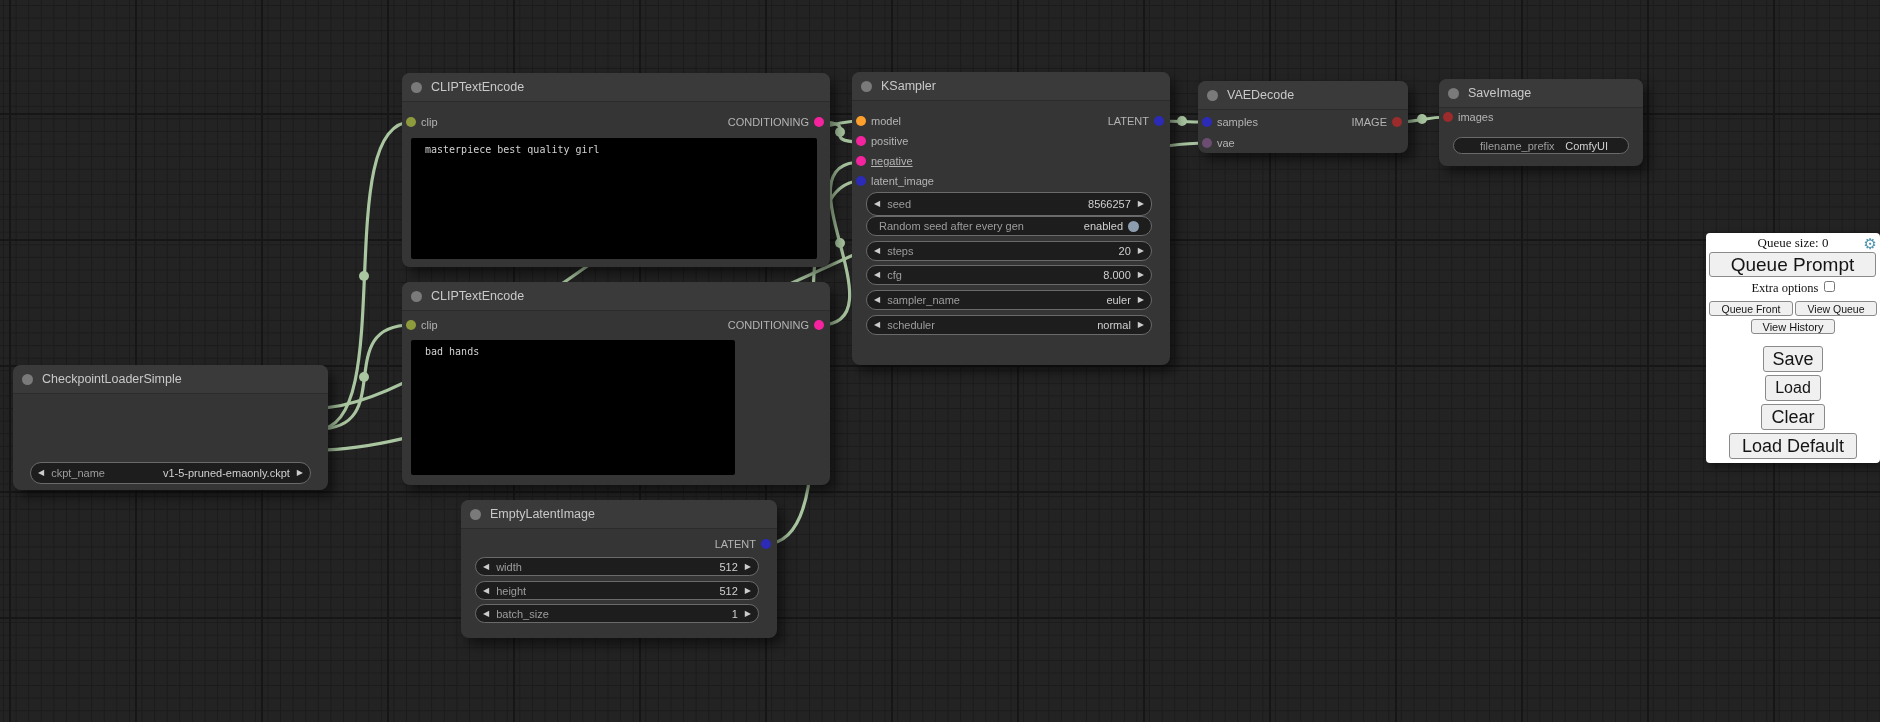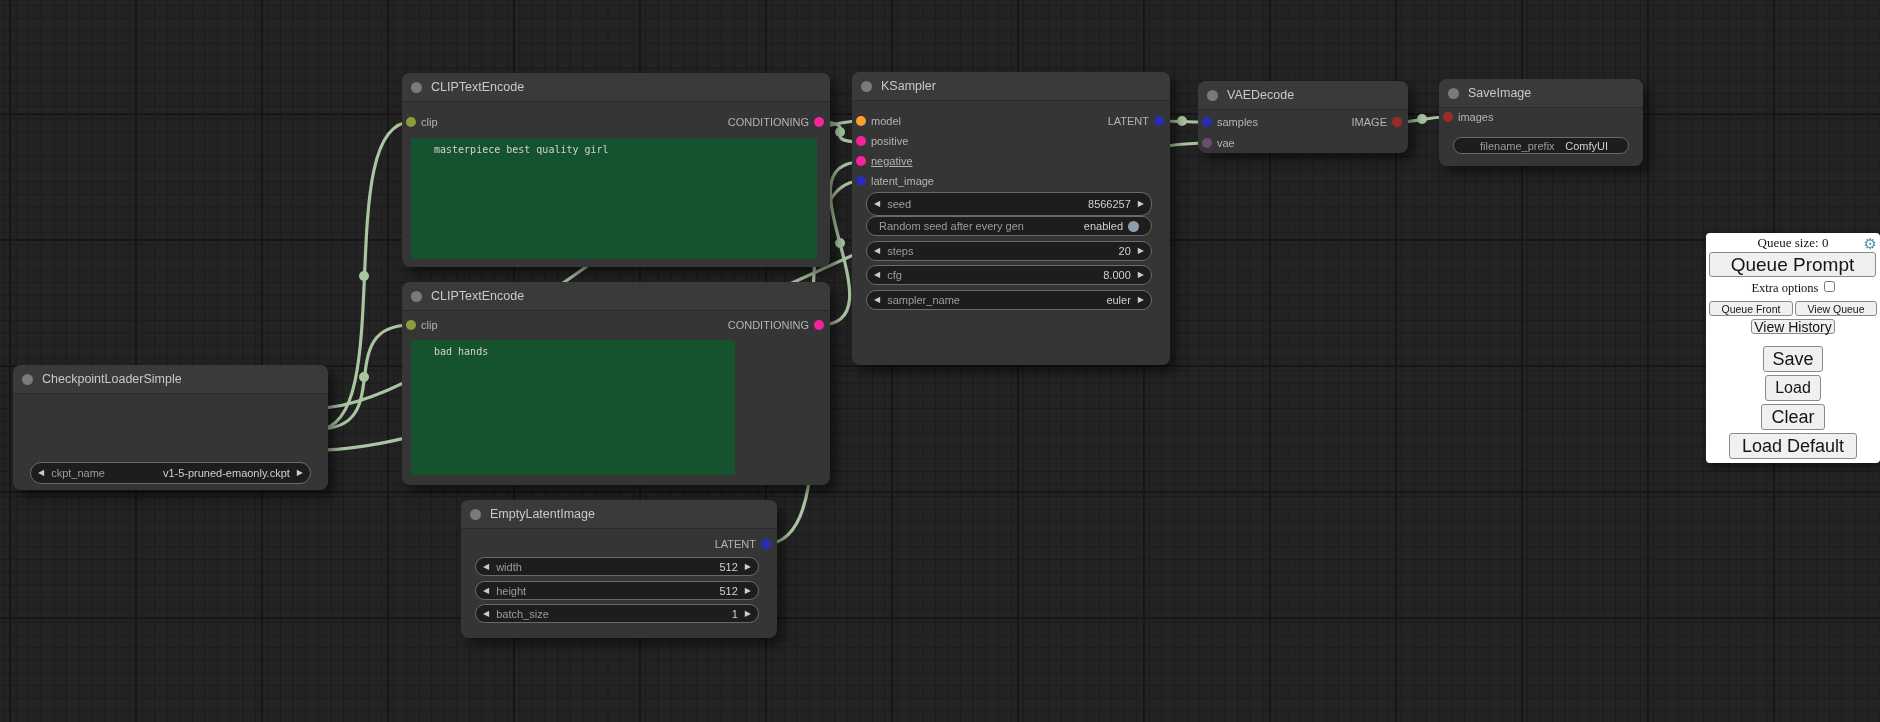--- a/index.html
+++ b/index.html
@@ -35,40 +35,40 @@
   .widget{position:absolute;box-sizing:border-box;background:#1d1d1d;border:1px solid #6a6a6a;
           border-radius:11px;font-size:11px;display:flex;align-items:center;overflow:hidden;}
   .warrow{flex:0 0 auto;color:#cccccc;font-size:8px;padding:0 7px;line-height:1;}
   .warrow.left::before{content:"◀";}
   .warrow.right::before{content:"▶";}
   .wlabel{flex:0 0 auto;color:#9d9d9d;}
   .wvalue{flex:1 1 auto;text-align:right;color:#d0d0d0;}
   .widget.noarrows{padding:0 12px;}
   .toggle{flex:0 0 auto;width:11px;height:11px;border-radius:50%;background:var(--toggle);
           margin-left:5px;}
-  .ntext{position:absolute;box-sizing:border-box;background:#14532d;border:none;outline:none;
+  .ntext{position:absolute;box-sizing:border-box;background:#000000;border:none;outline:none;
          color:#d2d2d2;font:10px/1.5 "DejaVu Sans Mono",monospace;resize:none;
-         padding:4px 23px;border-radius:2px;}
+         padding:4px 14px;border-radius:2px;}
   
   #menu{position:absolute;z-index:3;left:1706px;top:233px;width:174px;height:230px;
         background:#ffffff;border-radius:4px;box-shadow:3px 4px 10px rgba(0,0,0,.45);
         font-family:"Liberation Serif",serif;color:#111;}
   .mrow{position:absolute;left:0;right:0;text-align:center;}
   .qsize{top:2px;font-size:13px;}
   .gear{position:absolute;right:3px;top:0px;font-size:15px;color:var(--accent-gear);cursor:pointer;
         font-family:"DejaVu Sans",sans-serif;}
   .mbtn{position:absolute;box-sizing:border-box;background:#f0f0f0;border:1px solid #8a8a8a;
         border-radius:3px;font-family:"Liberation Sans",sans-serif;color:#151515;
         display:flex;align-items:center;justify-content:center;cursor:pointer;}
   #btn-queue-prompt{left:3px;right:4px;top:19px;height:25px;font-size:19px;}
   .extra{top:48px;font-size:12.5px;}
   .extra input{width:11px;height:11px;margin:0 0 -2px 5px;}
   #btn-queue-front{left:3px;width:84px;top:68px;height:15px;font-size:10.5px;}
   #btn-view-queue{left:89px;right:3px;top:68px;height:15px;font-size:10.5px;}
-  #btn-view-history{left:45px;width:84px;top:86px;height:15px;font-size:14px;}
+  #btn-view-history{left:45px;width:84px;top:86px;height:15px;font-size:11px;}
   #btn-save{left:57px;width:60px;top:113px;height:26px;font-size:18px;}
   #btn-load{left:59px;width:56px;top:142px;height:26px;font-size:16px;}
   #btn-clear{left:55px;width:64px;top:171px;height:26px;font-size:18px;}
   #btn-load-default{left:23px;width:128px;top:200px;height:26px;font-size:18px;}
 </style>
 </head>
 <body>
 
 <div id="app">
 
@@ -212,20 +212,26 @@
       <span class="wlabel">cfg</span>
       <span class="wvalue">8.000</span>
       <span class="warrow right"></span>
     </div>
     <div class="widget" style="left:14px;top:218px;width:286px;height:20px;">
       <span class="warrow left"></span>
       <span class="wlabel">sampler_name</span>
       <span class="wvalue">euler</span>
       <span class="warrow right"></span>
     </div>
+    <div class="widget" style="left:14px;top:243px;width:286px;height:20px;">
+      <span class="warrow left"></span>
+      <span class="wlabel">scheduler</span>
+      <span class="wvalue">normal</span>
+      <span class="warrow right"></span>
+    </div>
   </div>
 
   <div class="node" style="left:1198px;top:81px;width:210px;height:72px;">
     <div class="ntitle">
       <span class="tdot"></span>
       <span class="ttext">VAEDecode</span>
     </div>
     <div class="port in" style="top:34px;">
       <span class="pdot c-latent"></span>
       <span>samples</span>

